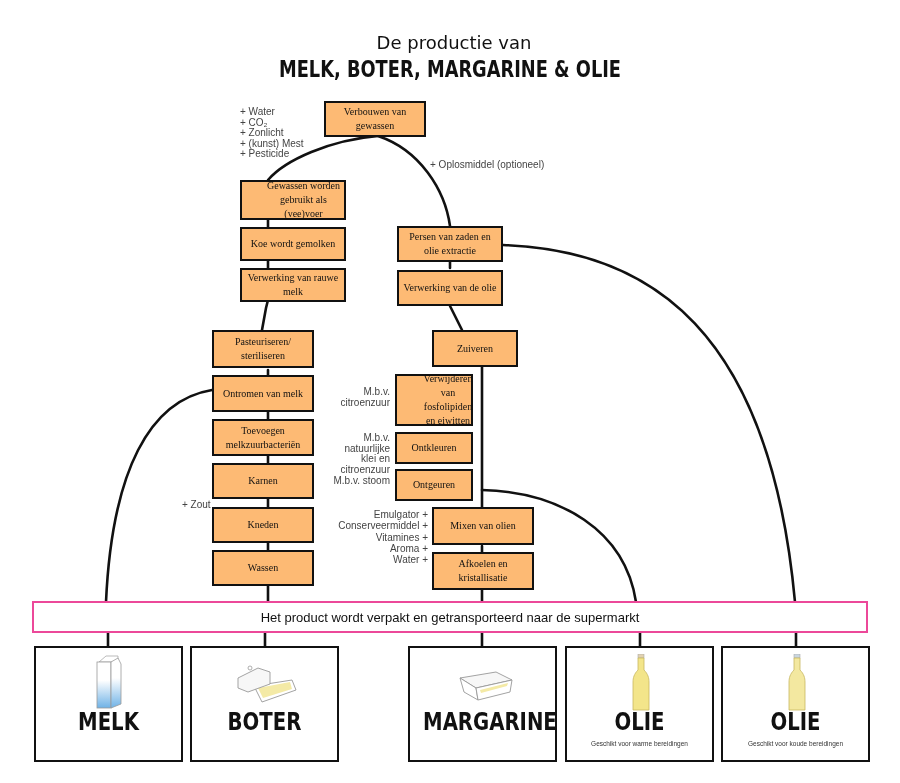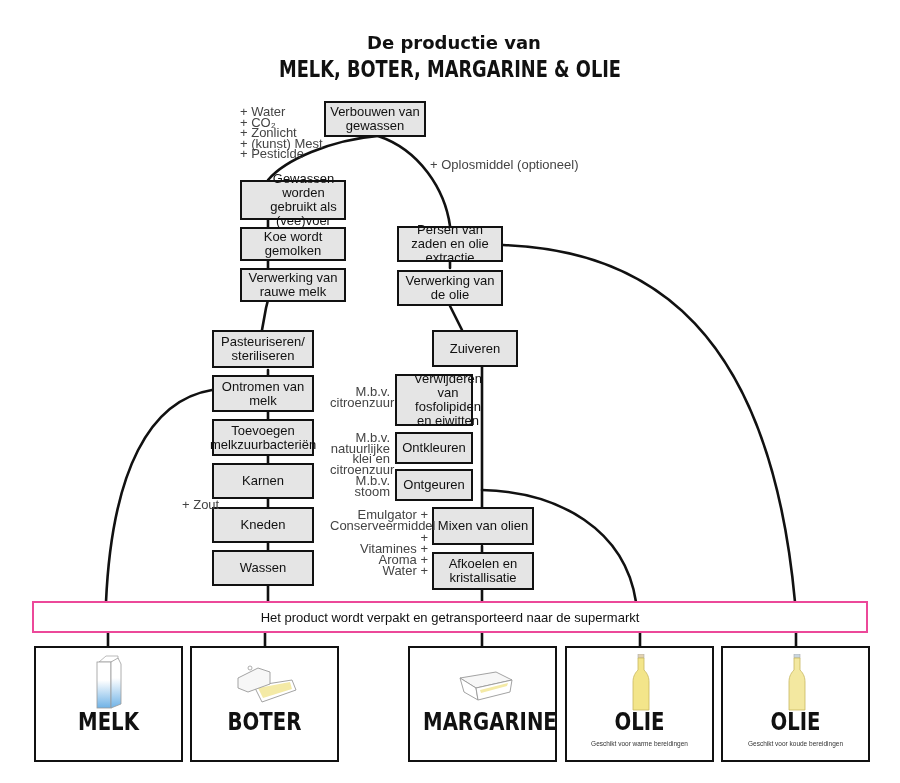--- a/index.html
+++ b/index.html
@@ -1,29 +1,29 @@
 <!DOCTYPE html>
 <html><head>
   <meta charset="utf-8">
   <style>
     html, body { margin: 0; padding: 0; background: #ffffff; }
     body { width: 900px; height: 783px; position: relative; overflow: hidden;
            font-family: "DejaVu Sans", sans-serif; color: #111; }
     #diagram { position: absolute; left: 0; top: 0; width: 900px; height: 783px; }
     .abs { position: absolute; }
     .title-sub { left: 0; width: 900px; top: 32px; text-align: center; font-size: 18px;
-                 font-family: "DejaVu Sans", sans-serif; padding-left: 8px; box-sizing: border-box; font-weight: bold; }
+                 font-family: "DejaVu Sans", sans-serif; padding-left: 8px; box-sizing: border-box; }
     .title-main { left: 0; width: 900px; top: 56px; text-align: center; font-size: 23px;
                   font-weight: bold; font-family: "DejaVu Sans Condensed", "DejaVu Sans", sans-serif;
                   letter-spacing: 0px; transform: scaleX(0.86); }
-    .step { position: absolute; border: 2px solid #111; background: #e5e5e5; box-sizing: border-box;
+    .step { position: absolute; border: 2px solid #111; background: #fdba74; box-sizing: border-box;
             display: flex; align-items: center; justify-content: center; text-align: center;
-            font-size: 13px; line-height: 14px; padding: 0 3px;
-            font-family: Liberation Sans, sans-serif; }
-    .note { position: absolute; font-size: 13px; line-height: 10.5px; color: #444;
+            font-size: 10px; line-height: 14px; padding: 0 3px;
+            font-family: Liberation Serif, serif; }
+    .note { position: absolute; font-size: 10px; line-height: 10.5px; color: #444;
             font-family: "Liberation Sans", sans-serif; }
     .note.right { text-align: right; }
     .banner { position: absolute; left: 32px; top: 601px; width: 836px; height: 32px;
               border: 2px solid #ec4899; box-sizing: border-box; background: #fff;
               display: flex; align-items: center; justify-content: center;
               font-size: 13px; font-family: "Liberation Sans", sans-serif; }
     .product { position: absolute; top: 646px; height: 116px; border: 2.5px solid #111;
                box-sizing: border-box; background: #fff; }
     .product .pname { position: absolute; left: 0; right: 0; top: 60px; text-align: center;
                       font-size: 24px; font-weight: bold;

